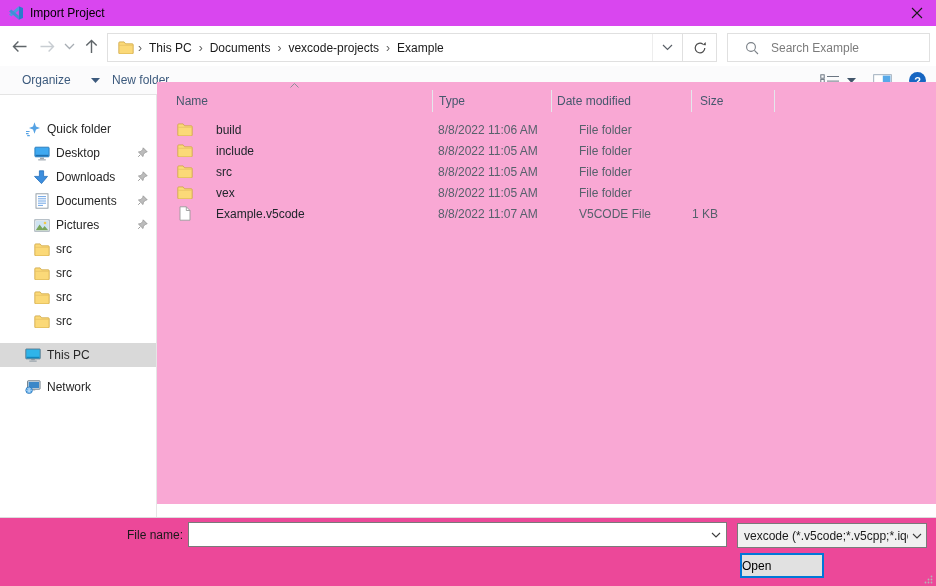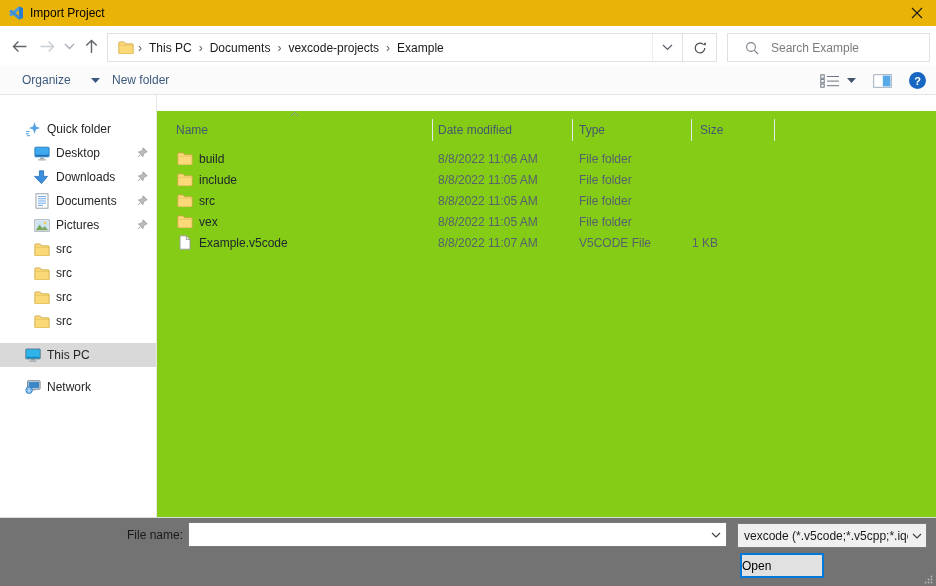--- a/index.html
+++ b/index.html
@@ -1,21 +1,21 @@
 <!DOCTYPE html>
 <html><head>
 <meta charset="utf-8">
 <style>
   html,body{margin:0;padding:0}
   body{width:936px;height:586px;position:relative;background:#fff;
        font-family:"Liberation Sans",sans-serif;font-size:12px;color:#1a1a1a;overflow:hidden}
   svg{display:block}
 
   
-  .titlebar{position:absolute;left:0;top:0;width:936px;height:26px;background:#eab308}
+  .titlebar{position:absolute;left:0;top:0;width:936px;height:26px;background:#d946ef}
   .app-icon{position:absolute;left:8px;top:5px;width:16px;height:16px}
   .win-title{position:absolute;left:30px;top:6px;color:#000}
   .close-btn{position:absolute;right:5px;top:3px;width:28px;height:20px;display:flex;align-items:center;justify-content:center;cursor:pointer}
 
   
   .nav-btn{position:absolute;top:39px;cursor:pointer}
   .addr{position:absolute;left:107px;top:33px;width:610px;height:29px;border:1px solid #e0e0e0;
         background:#fff;box-sizing:border-box;display:flex;align-items:stretch}
   .addr-crumbs{flex:1;display:flex;align-items:center;padding-left:7px;overflow:hidden}
   .addr-folder{margin:0 3px;display:flex}
@@ -38,38 +38,38 @@
   .sidebar{position:absolute;left:0;top:95px;width:157px;height:422px;border-right:1px solid #e6e6e6;
            box-sizing:border-box;padding-top:22px;background:#fff}
   .side-item{height:24px;display:flex;align-items:center;position:relative;cursor:pointer;color:#262626}
   .side-item.lvl0{padding-left:24px}
   .side-item.lvl1{padding-left:33px}
   .side-item.sel{background:#d9d9d9}
   .si-icon{width:17px;display:flex;justify-content:center;margin-right:6px}
   .pin{position:absolute;right:8px;top:6px}
 
   
-  .filearea{position:absolute;left:157px;top:111px;width:779px;height:422px;background:#84cc16}
+  .filearea{position:absolute;left:157px;top:82px;width:779px;height:422px;background:#f9a8d4}
   .fl-head{position:absolute;left:0;top:8px;height:22px;display:flex;color:#46586d}
   .hc{display:flex;align-items:center;border-right:1px solid #e4e7eb;box-sizing:border-box;height:22px;cursor:pointer}
   .hc.name{width:276px;padding-left:19px}
   .hc.date{width:140px;padding-left:5px}
   .hc.type{width:119px;padding-left:6px}
   .hc.size{width:83px;padding-left:8px}
   .sort-ind{position:absolute;left:133px;top:1px}
   .rows{position:absolute;left:0;top:37px;width:100%}
   .frow{height:21px;display:flex;align-items:center;cursor:pointer}
-  .fc-name{width:276px;display:flex;align-items:center;padding-left:20px;box-sizing:border-box;gap:6px;color:#20262c}
+  .fc-name{width:276px;display:flex;align-items:center;padding-left:20px;box-sizing:border-box;gap:23px;color:#20262c}
   .ri{width:16px;display:flex;justify-content:center}
   .fc-date{width:140px;padding-left:5px;box-sizing:border-box;color:#57616c}
   .fc-type{width:119px;padding-left:6px;box-sizing:border-box;color:#57616c}
   .fc-size{width:83px;padding-right:12px;box-sizing:border-box;color:#57616c}
 
   
-  .footer{position:absolute;left:0;top:517px;width:936px;height:69px;background:#737373;
+  .footer{position:absolute;left:0;top:517px;width:936px;height:69px;background:#ec4899;
           border-top:1px solid #dcdcdc;box-sizing:border-box}
   .fn-label{position:absolute;top:10px;right:753px;color:#1a1a1a}
   .fn-combo{position:absolute;left:188px;top:4px;width:539px;height:25px;background:#fff;border:1px solid #7a7a7a;
             box-sizing:border-box;display:flex;align-items:stretch}
   .fn-combo input{flex:1;min-width:0;border:none;outline:none;padding-left:5px;font:12px "Liberation Sans",sans-serif}
   .combo-chev{width:20px;display:flex;align-items:center;justify-content:center;cursor:pointer}
   .filter{position:absolute;left:737px;top:5px;width:190px;height:25px;background:#f0f0f0;border:1px solid #7a7a7a;
           box-sizing:border-box;display:flex;align-items:center;cursor:pointer}
   .filter-text{flex:1;padding-left:6px;white-space:nowrap;overflow:hidden}
   .btn{position:absolute;top:35px;height:25px;background:#e1e1e1;box-sizing:border-box;
@@ -329,22 +329,22 @@
 </div>
 
 <div class="filearea">
   <span class="sort-ind">
     <svg width="9" height="5" viewBox="0 0 9 5">
         <path d="M.5 4.5 4.5.5l4 4" stroke="#8b9198" stroke-width="1" fill="none"></path>
       </svg>
   </span>
   <div class="fl-head">
     <span class="hc name">Name</span>
+    <span class="hc type">Type</span>
     <span class="hc date">Date modified</span>
-    <span class="hc type">Type</span>
     <span class="hc size">Size</span>
   </div>
   <div class="rows">
     <div class="frow">
       <span class="fc-name">
         <span class="ri">
           <svg width="16" height="13" viewBox="0 0 16 13">
               <path d="M.8 1.8c0-.5.4-.9.9-.9h4.4l1.5 1.9h6.7c.5 0 .9.4.9.9v8.4c0 .5-.4.9-.9.9H1.7c-.5 0-.9-.4-.9-.9z" fill="#fbd978" stroke="#cda443" stroke-width=".8"></path>
               <path d="M.9 4.3h14.3" stroke="#e7c264" stroke-width=".8"></path>
             </svg>

